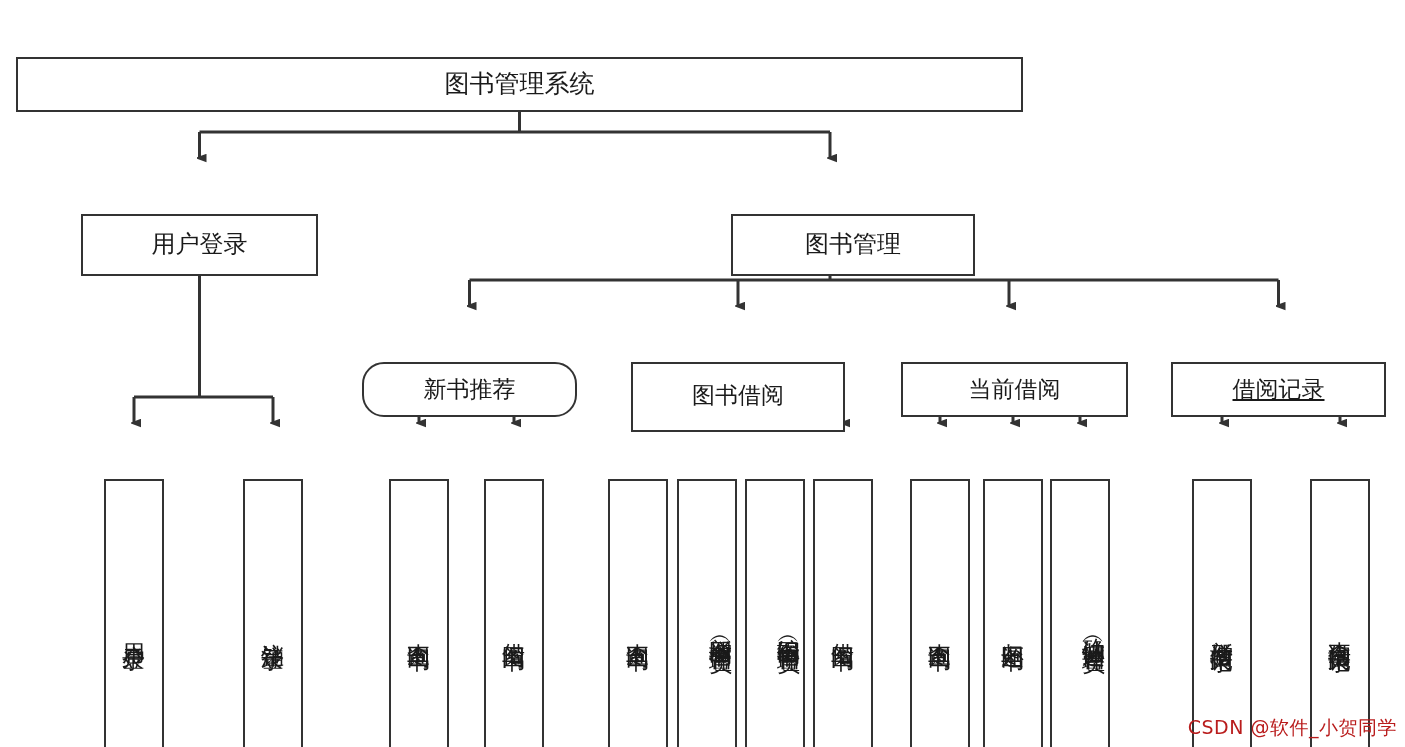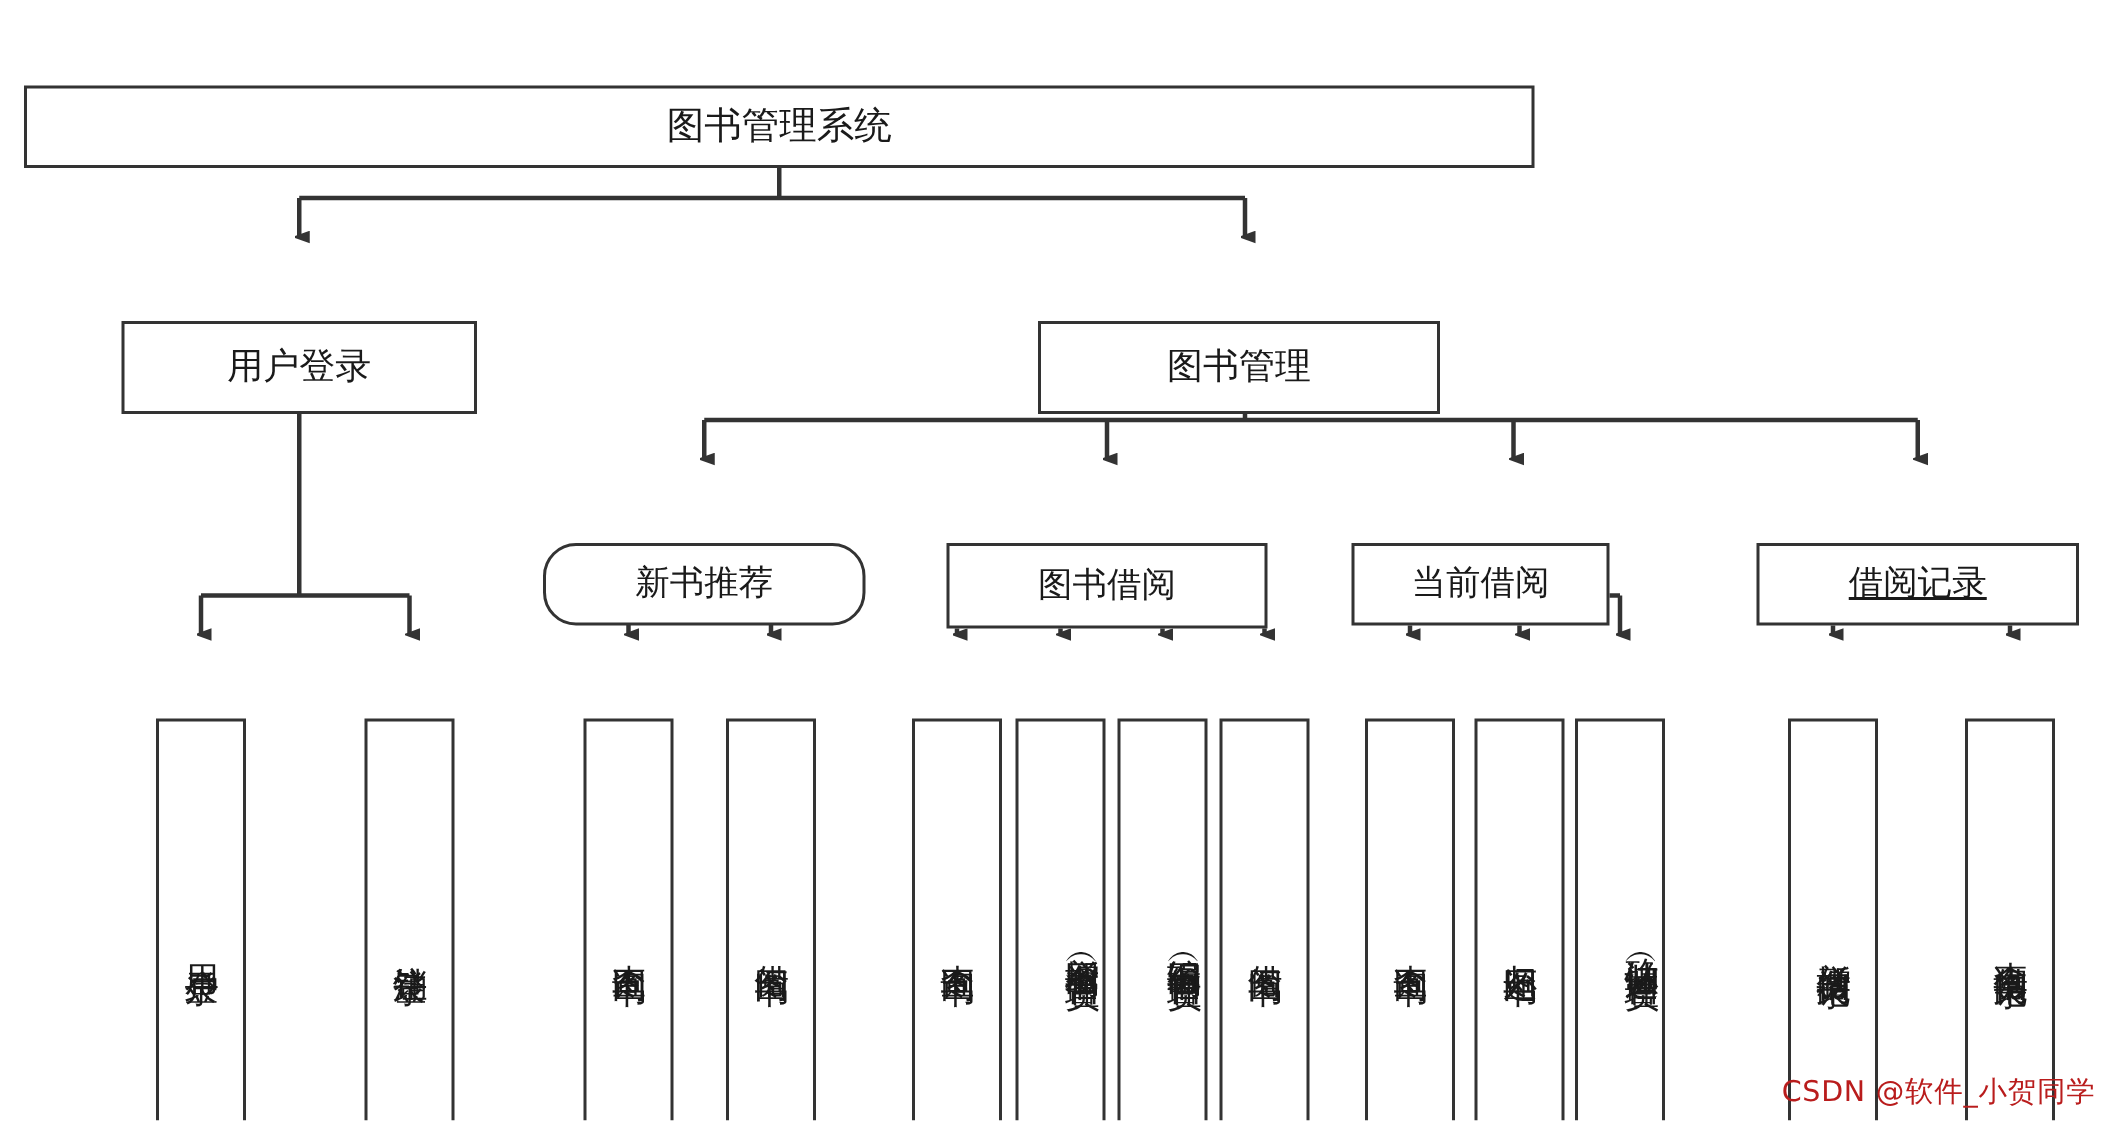--- a/index.html
+++ b/index.html
@@ -123,30 +123,30 @@
       </g>
   </svg>
 
   <div id="nodes-layer">
       <div class="node root" style="left: 16px; top: 13px; width: 1007px; height: 55px;">
         <span>图书管理系统</span>
       </div>
       <div class="node level2" style="left: 81px; top: 170px; width: 237px; height: 62px;">
         <span>用户登录</span>
       </div>
-      <div class="node level2" style="left: 692px; top: 170px; width: 268px; height: 62px; text-align: right;">
+      <div class="node level2" style="left: 731px; top: 170px; width: 244px; height: 62px; text-align: right;">
         <span>图书管理</span>
       </div>
       <div class="node level3" style="left: 362px; top: 318px; width: 215px; height: 55px; border-radius: 22px;">
         <span>新书推荐</span>
       </div>
-      <div class="node level3" style="left: 631px; top: 318px; width: 214px; height: 57px;">
+      <div class="node level3" style="left: 631px; top: 318px; width: 214px; height: 70px; font-family: Liberation Mono, monospace;">
         <span>图书借阅</span>
       </div>
-      <div class="node level3" style="left: 901px; top: 318px; width: 172px; height: 55px;">
+      <div class="node level3" style="left: 901px; top: 318px; width: 227px; height: 55px;">
         <span>当前借阅</span>
       </div>
       <div class="node level3" style="left: 1171px; top: 318px; width: 215px; height: 55px; text-decoration: underline;">
         <span>借阅记录</span>
       </div>
       <div class="node leaf" style="left: 104px; top: 435px; width: 60px; height: 300px;">
         <span class="vlabel">用户登录</span>
       </div>
       <div class="node leaf" style="left: 243px; top: 435px; width: 60px; height: 300px;">
         <span class="vlabel">注销登录</span>

